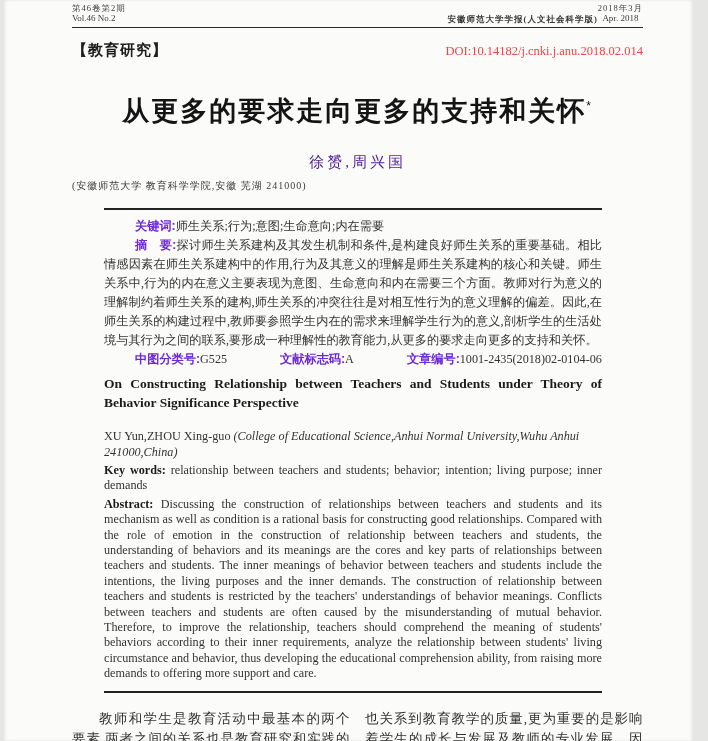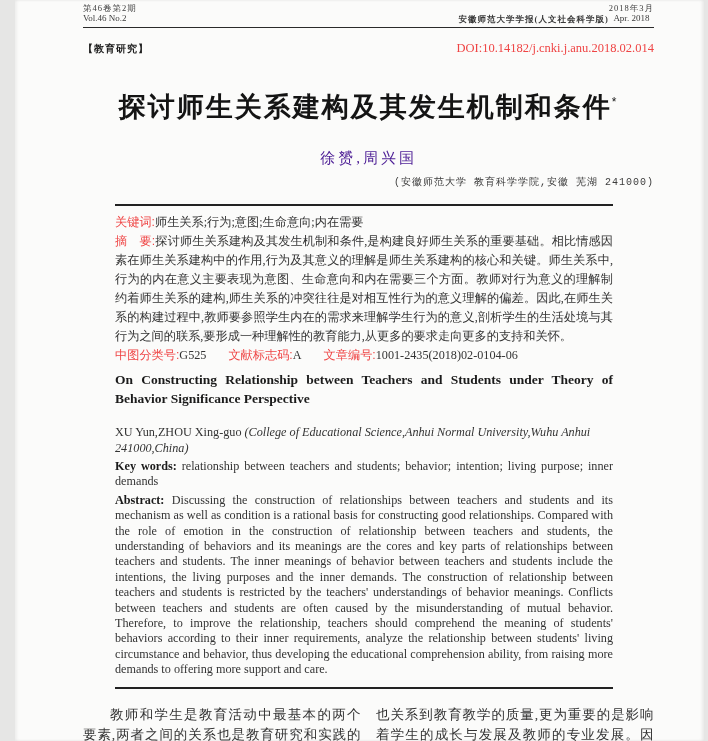--- a/index.html
+++ b/index.html
@@ -3,48 +3,48 @@
 <meta charset="utf-8">
 <style>
   html,body{margin:0;padding:0;}
   body{
     width:708px;height:741px;overflow:hidden;position:relative;
     background:#e6e6e5;
     font-family:"Liberation Serif", serif;
     color:#2b2b2b;
   }
   .page{
-    position:absolute;left:15px;top:0;width:689px;height:741px;
+    position:absolute;left:4px;top:0;width:689px;height:741px;
     background:#fbfbfa;
     box-shadow:inset -2px 0 3px rgba(0,0,0,.07), inset 2px 0 3px rgba(0,0,0,.05);
   }
   .content{padding:3px 50px 0 68px;}
 
   
   .hdr{display:flex;justify-content:space-between;align-items:flex-end;
        border-bottom:1.6px solid #2a2a2a;padding-bottom:3px;color:#3a3a3a;}
   .hdr .cn{font-size:8.5px;line-height:10px;letter-spacing:1px;}
   .hdr .en{font-size:9px;line-height:11px;letter-spacing:0;}
   .hdr-c{text-align:right;flex:1;font-weight:bold;}
   .hdr-r{text-align:center;}
 
   .secrow{margin-top:13px;display:flex;justify-content:space-between;align-items:baseline;}
-  .tag{font-family:"Liberation Sans",sans-serif;font-weight:bold;font-size:10px;color:#1d1d1d;letter-spacing:1px;}
+  .tag{font-family:"Liberation Sans",sans-serif;font-weight:bold;font-size:15px;color:#1d1d1d;letter-spacing:1px;}
   .doi{font-size:12.5px;color:#ef4444;}
 
   .title{margin-top:33px;text-align:center;font-family:"Liberation Sans",sans-serif;
          font-weight:bold;font-size:27px;letter-spacing:2px;color:#141414;}
   .title sup{font-size:12px;font-weight:normal;}
 
   .authors{margin-top:24px;text-align:center;font-size:15px;letter-spacing:3px;color:#4c1d95;}
-  .affil{margin-top:7px;text-align:right;font-size:10px;letter-spacing:1px;color:#3c3c3c;font-family:Liberation Mono, monospace;}
+  .affil{margin-top:7px;text-align:left;font-size:10px;letter-spacing:1px;color:#3c3c3c;}
 
   .absblock{margin:15px 41px 0 32px;border-top:2px solid #222;padding-top:7px;}
   .zhline{font-size:12.2px;line-height:19px;margin:0;text-align:justify;color:#333;}
-  .lbl{font-family:"Liberation Sans",sans-serif;font-weight:normal;color:#ef4444;}
+  .lbl{font-family:"Liberation Sans",sans-serif;font-weight:bold;color:#6d28d9;margin-left:31px;}
   .clc span.gap{display:inline-block;width:22px;}
 
   .enblock{margin:5px 41px 0 32px;}
   .entitle{font-weight:bold;font-size:13.5px;line-height:19px;text-align:justify;color:#1b1b1b;margin:0;}
   .enmeta{font-size:12.2px;line-height:16px;margin:16px 0 0 0;color:#333;}
   .enmeta .it{font-style:italic;}
   .enp{font-size:12.2px;line-height:15.4px;text-align:justify;margin:3px 0 0 0;color:#333;}
   .enp .elbl{font-weight:bold;color:#1b1b1b;}
 
   .rule2{margin:9px 41px 0 32px;border-top:2px solid #222;height:0;}
@@ -72,21 +72,21 @@
         <div class="cn">2018年3月</div>
         <div class="en">Apr. 2018</div>
       </div>
     </div>
 
     <div class="secrow">
       <div class="tag">【教育研究】</div>
       <div class="doi">DOI:10.14182/j.cnki.j.anu.2018.02.014</div>
     </div>
 
-    <div class="title"><span>探讨师生关系建构及其发生机制和条件</span><sup>*</sup></div>
+    <div class="title"><span>从更多的要求走向更多的支持和关怀</span><sup>*</sup></div>
 
     <div class="authors">徐赟,周兴国</div>
     <div class="affil">(安徽师范大学 教育科学学院,安徽 芜湖 241000)</div>
 
     <div class="absblock">
       <p class="zhline"><span class="lbl">关键词:</span><span>师生关系;行为;意图;生命意向;内在需要</span></p>
       <p class="zhline"><span class="lbl">摘　要:</span><span>探讨师生关系建构及其发生机制和条件,是构建良好师生关系的重要基础。相比情感因素在师生关系建构中的作用,行为及其意义的理解是师生关系建构的核心和关键。师生关系中,行为的内在意义主要表现为意图、生命意向和内在需要三个方面。教师对行为意义的理解制约着师生关系的建构,师生关系的冲突往往是对相互性行为的意义理解的偏差。因此,在师生关系的构建过程中,教师要参照学生内在的需求来理解学生行为的意义,剖析学生的生活处境与其行为之间的联系,要形成一种理解性的教育能力,从更多的要求走向更多的支持和关怀。</span></p>
       <p class="zhline clc"><span class="lbl">中图分类号:</span><span>G525</span><span class="gap"></span><span class="lbl">文献标志码:</span><span>A</span><span class="gap"></span><span class="lbl">文章编号:</span><span>1001-2435(2018)02-0104-06</span></p>
     </div>
 

